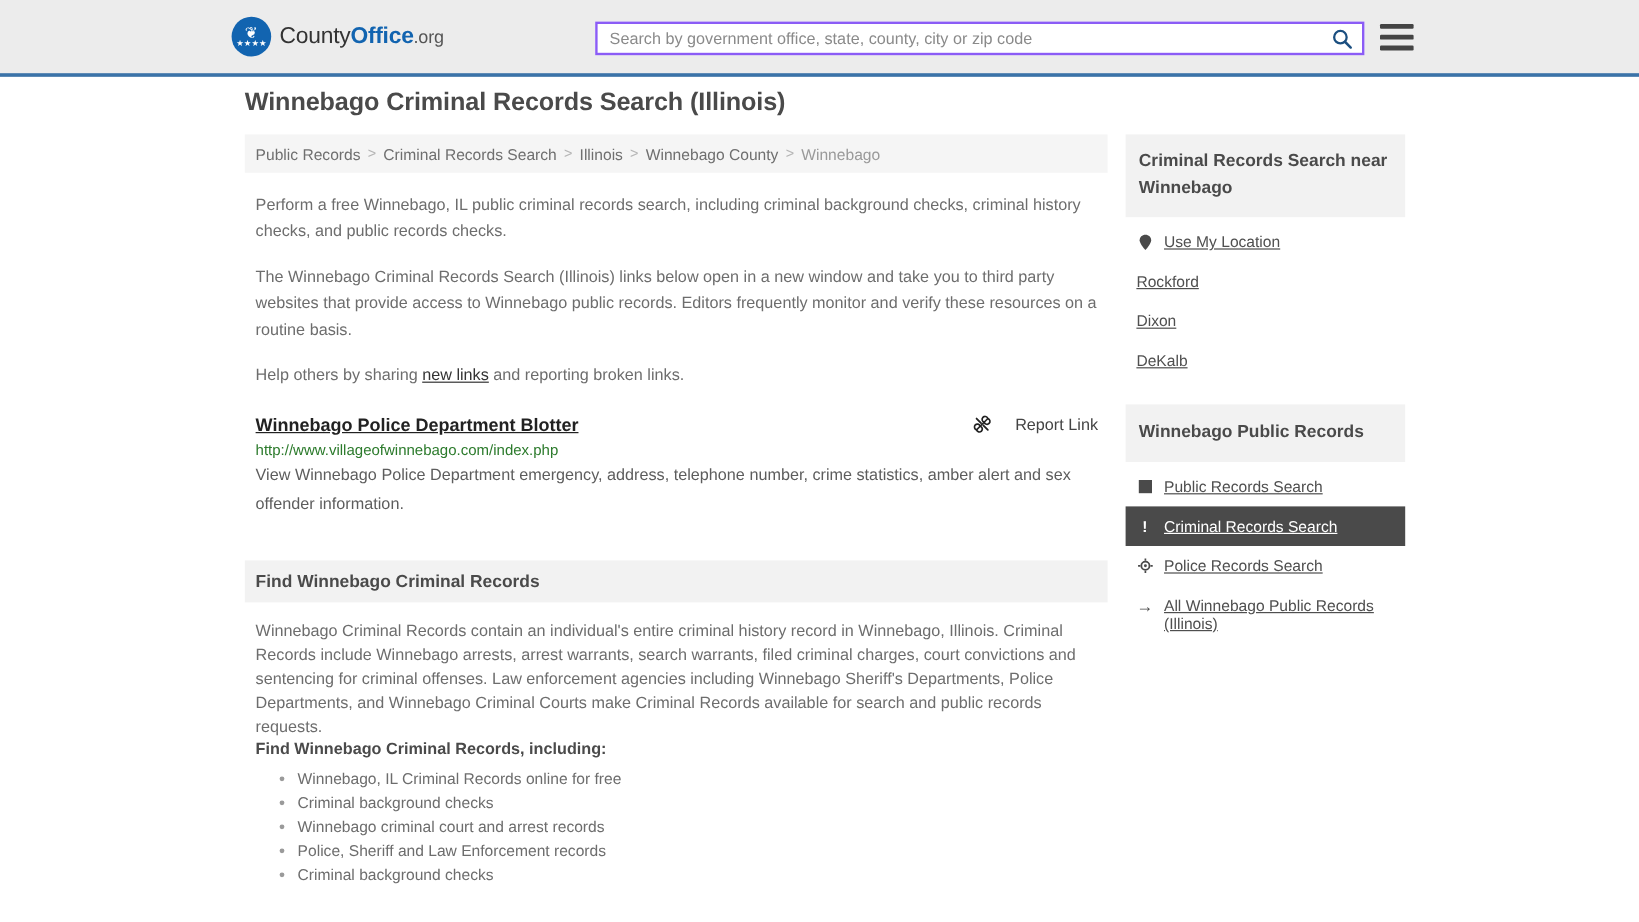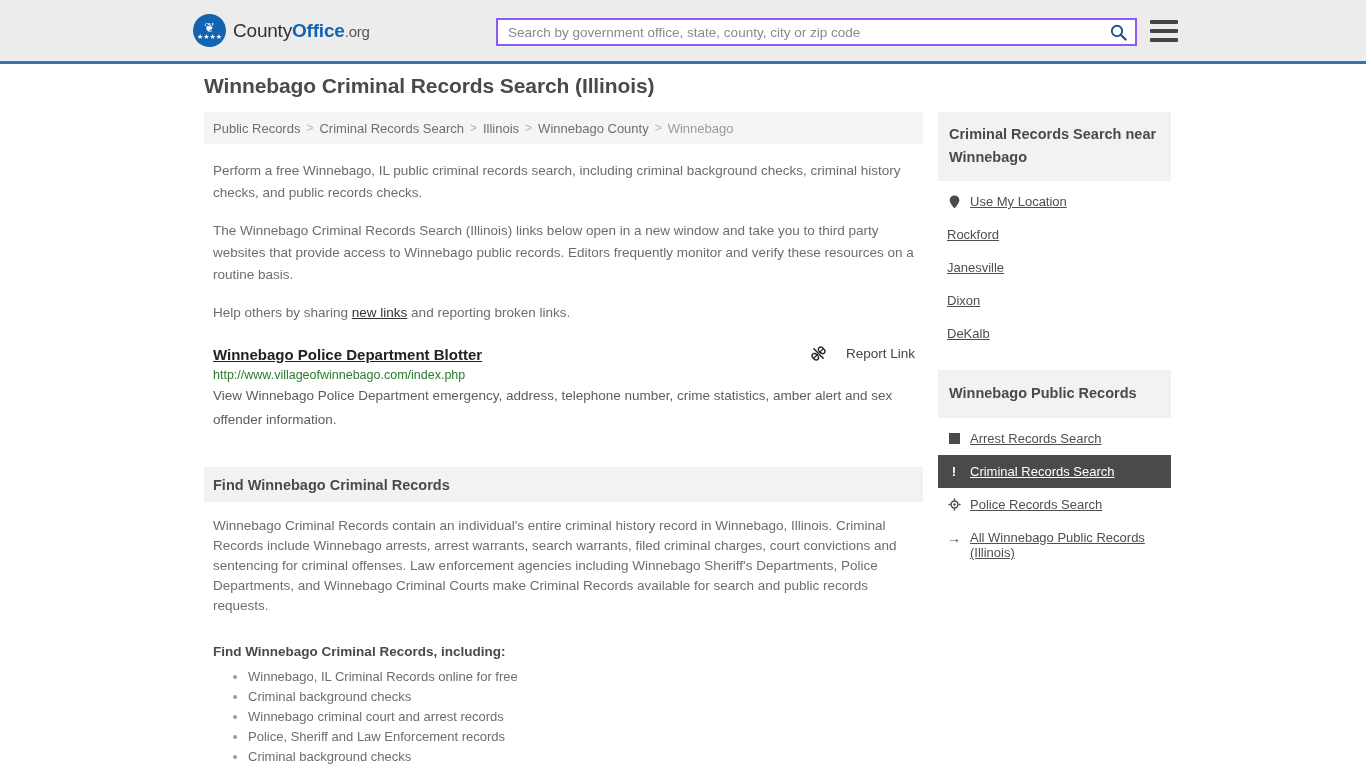--- a/index.html
+++ b/index.html
@@ -125,21 +125,21 @@
     height: 35px; margin-top: 35px;
     display: flex; align-items: center; padding-left: 9px;
     font-size: 14.5px; font-weight: bold; color: #4a4a4a;
   }
   .section-body {
     font-size: 13.5px; color: #6d6d6d; line-height: 20px;
     margin-top: 14px; padding-left: 9px; padding-right: 4px;
   }
   .sub-head {
     font-size: 13.5px; font-weight: bold; color: #4a4a4a;
-    margin-top: 28px; padding-left: 9px;
+    margin-top: 0; padding-left: 9px;
   }
   .bullets { margin-top: 8px; padding-left: 44px; }
   .bullets li {
     font-size: 13px; color: #6d6d6d; line-height: 20px;
     list-style: disc;
   }
   .bullets li::marker { color: #9a9a9a; }
 
   
   .side-head {
@@ -262,38 +262,35 @@
             <svg width="11" height="14" viewBox="0 0 11 14">
               <path d="M5.5 0.6 C2.7 0.6 0.7 2.6 0.7 5.2 C0.7 8.2 5.5 13.4 5.5 13.4 C5.5 13.4 10.3 8.2 10.3 5.2 C10.3 2.6 8.3 0.6 5.5 0.6 Z" fill="#4a4a4a"></path>
             </svg>
           </span>
           <a href="#">Use My Location</a>
         </div>
         <div class="side-link-plain">
           <a href="#">Rockford</a>
         </div>
         <div class="side-link-plain">
-          <a href="#">Janesville</a>
-        </div>
-        <div class="side-link-plain">
           <a href="#">Dixon</a>
         </div>
         <div class="side-link-plain">
           <a href="#">DeKalb</a>
         </div>
       </div>
 
       <div class="side-head single" style="margin-top:20px;">Winnebago Public Records</div>
       <div class="side-list">
 
         <div class="side-item">
           <span class="side-icon">
               <i class="icon-square"></i>
             </span>
-          <a href="#">Arrest Records Search</a>
+          <a href="#">Public Records Search</a>
         </div>
 
         <div class="side-item active">
           <span class="side-icon icon-bang">!</span>
           <a href="#">Criminal Records Search</a>
         </div>
 
         <div class="side-item">
           <span class="side-icon">
             <svg width="13" height="13" viewBox="0 0 13 13">

